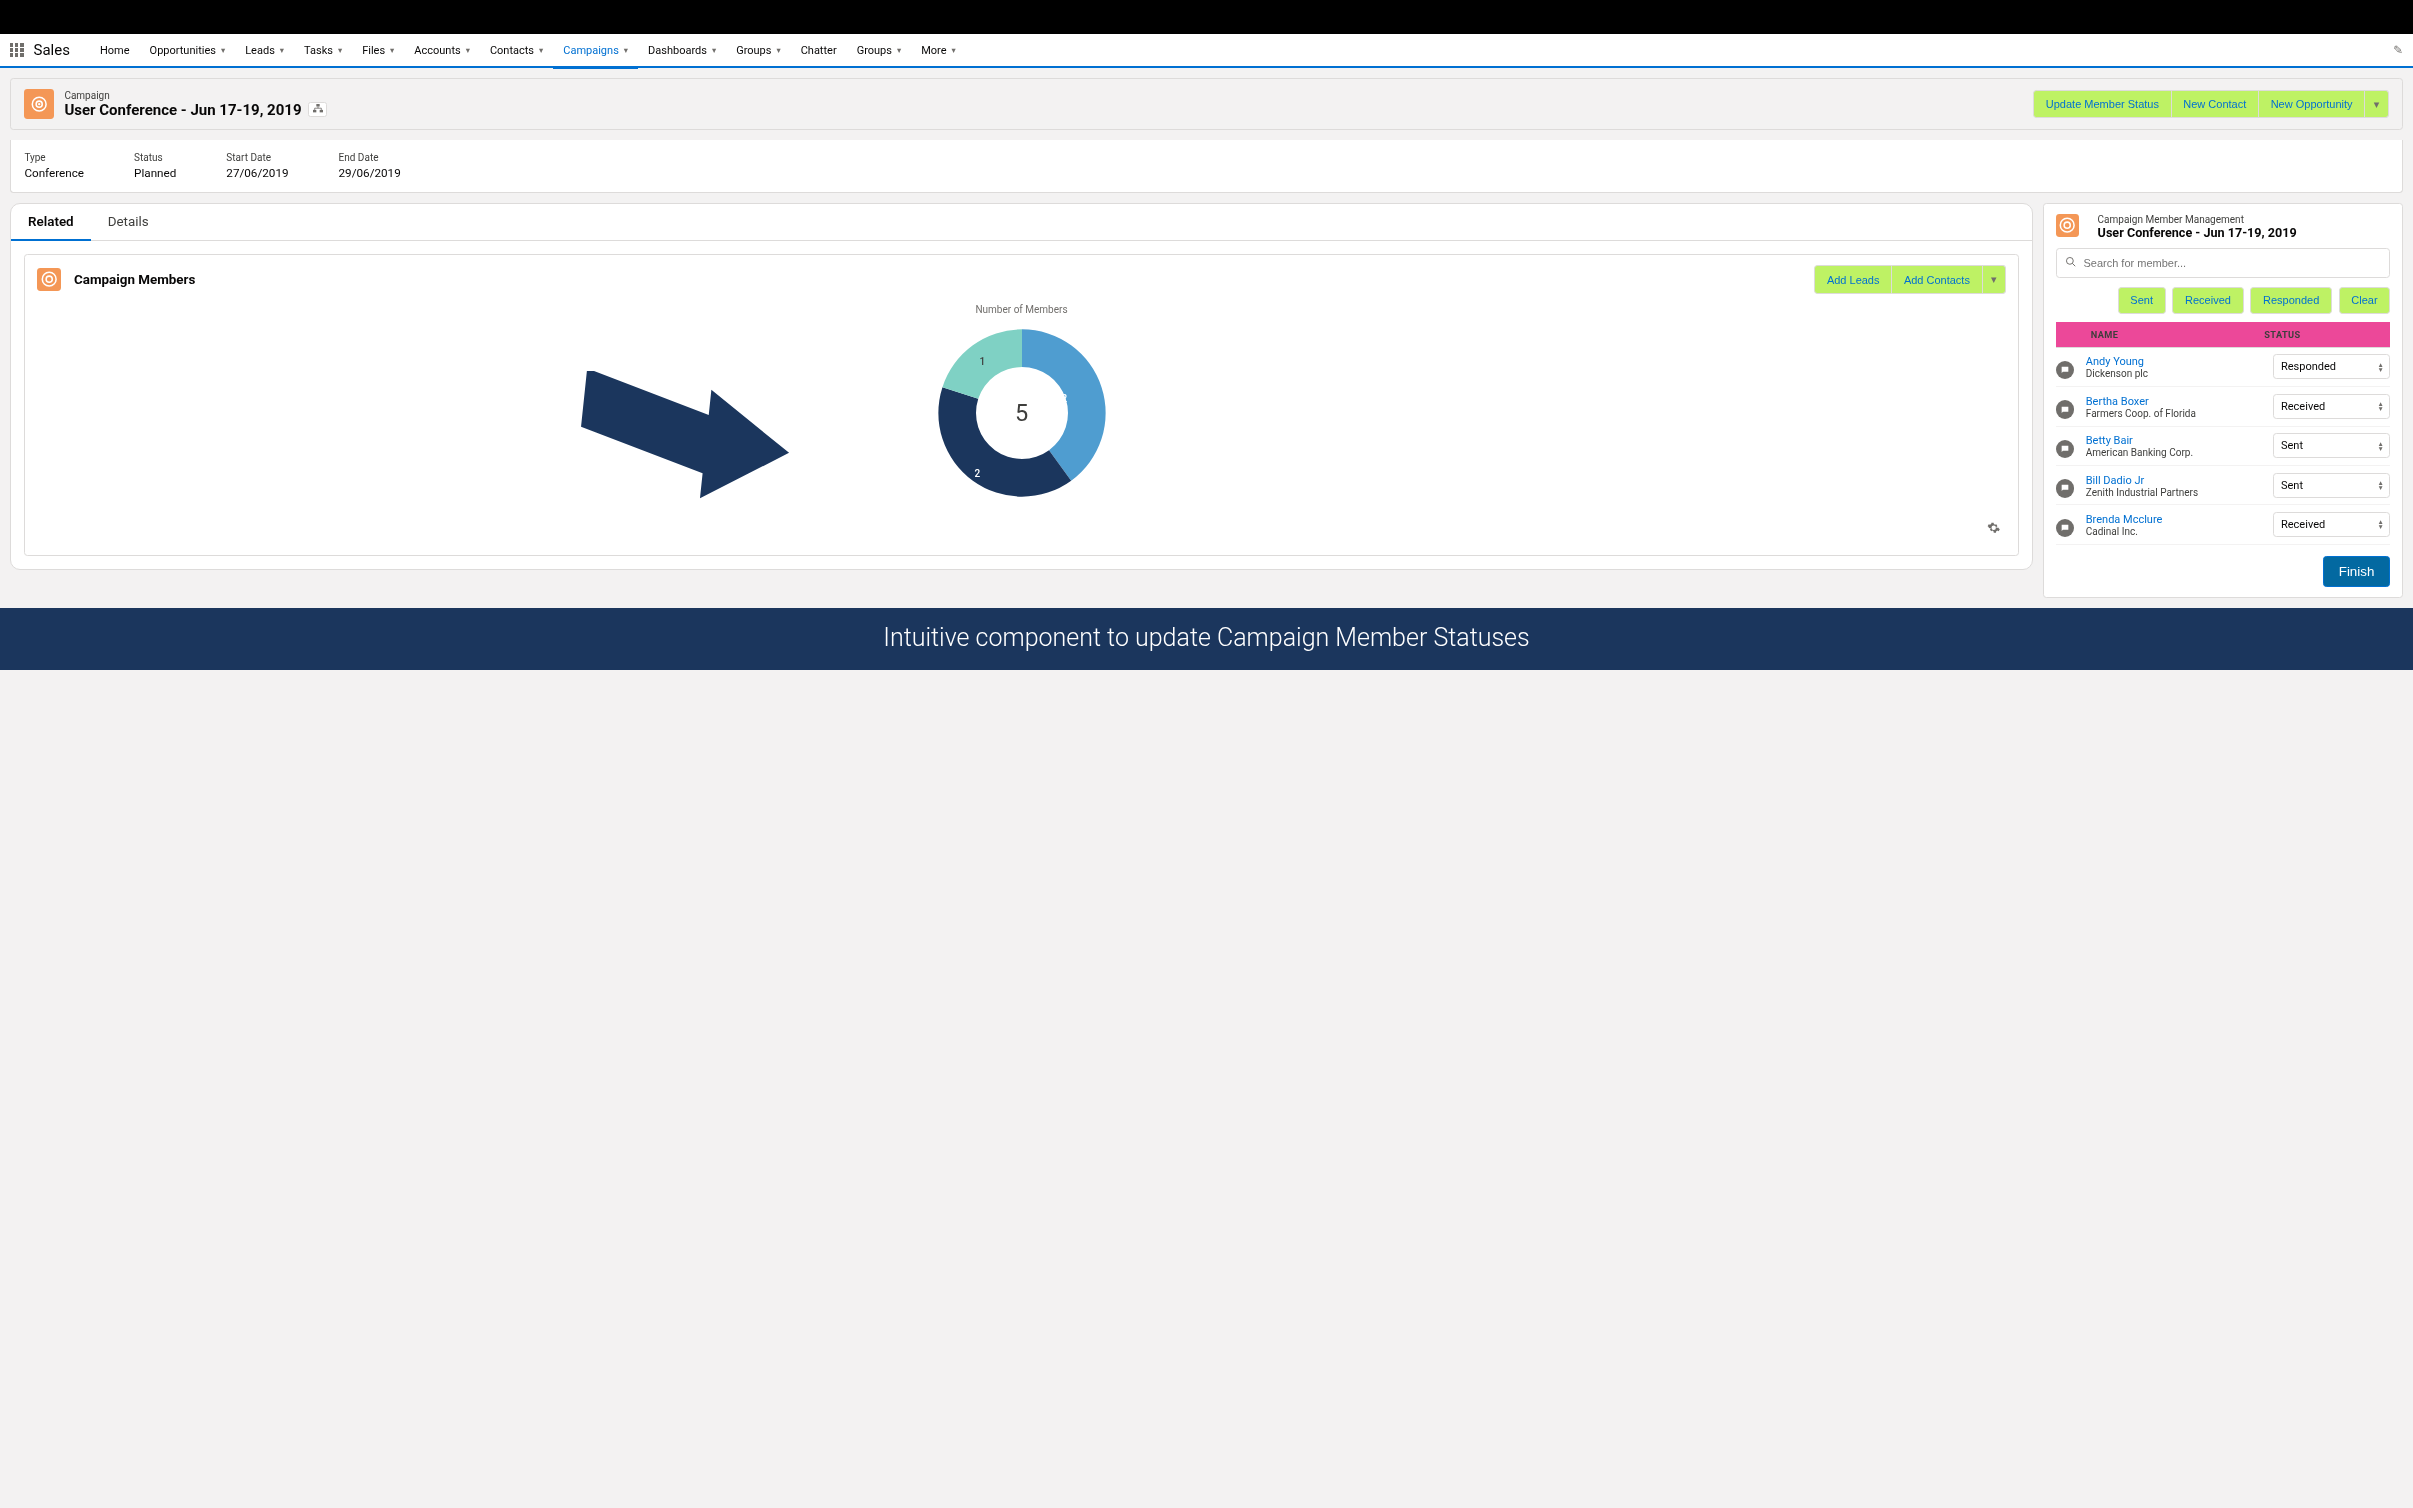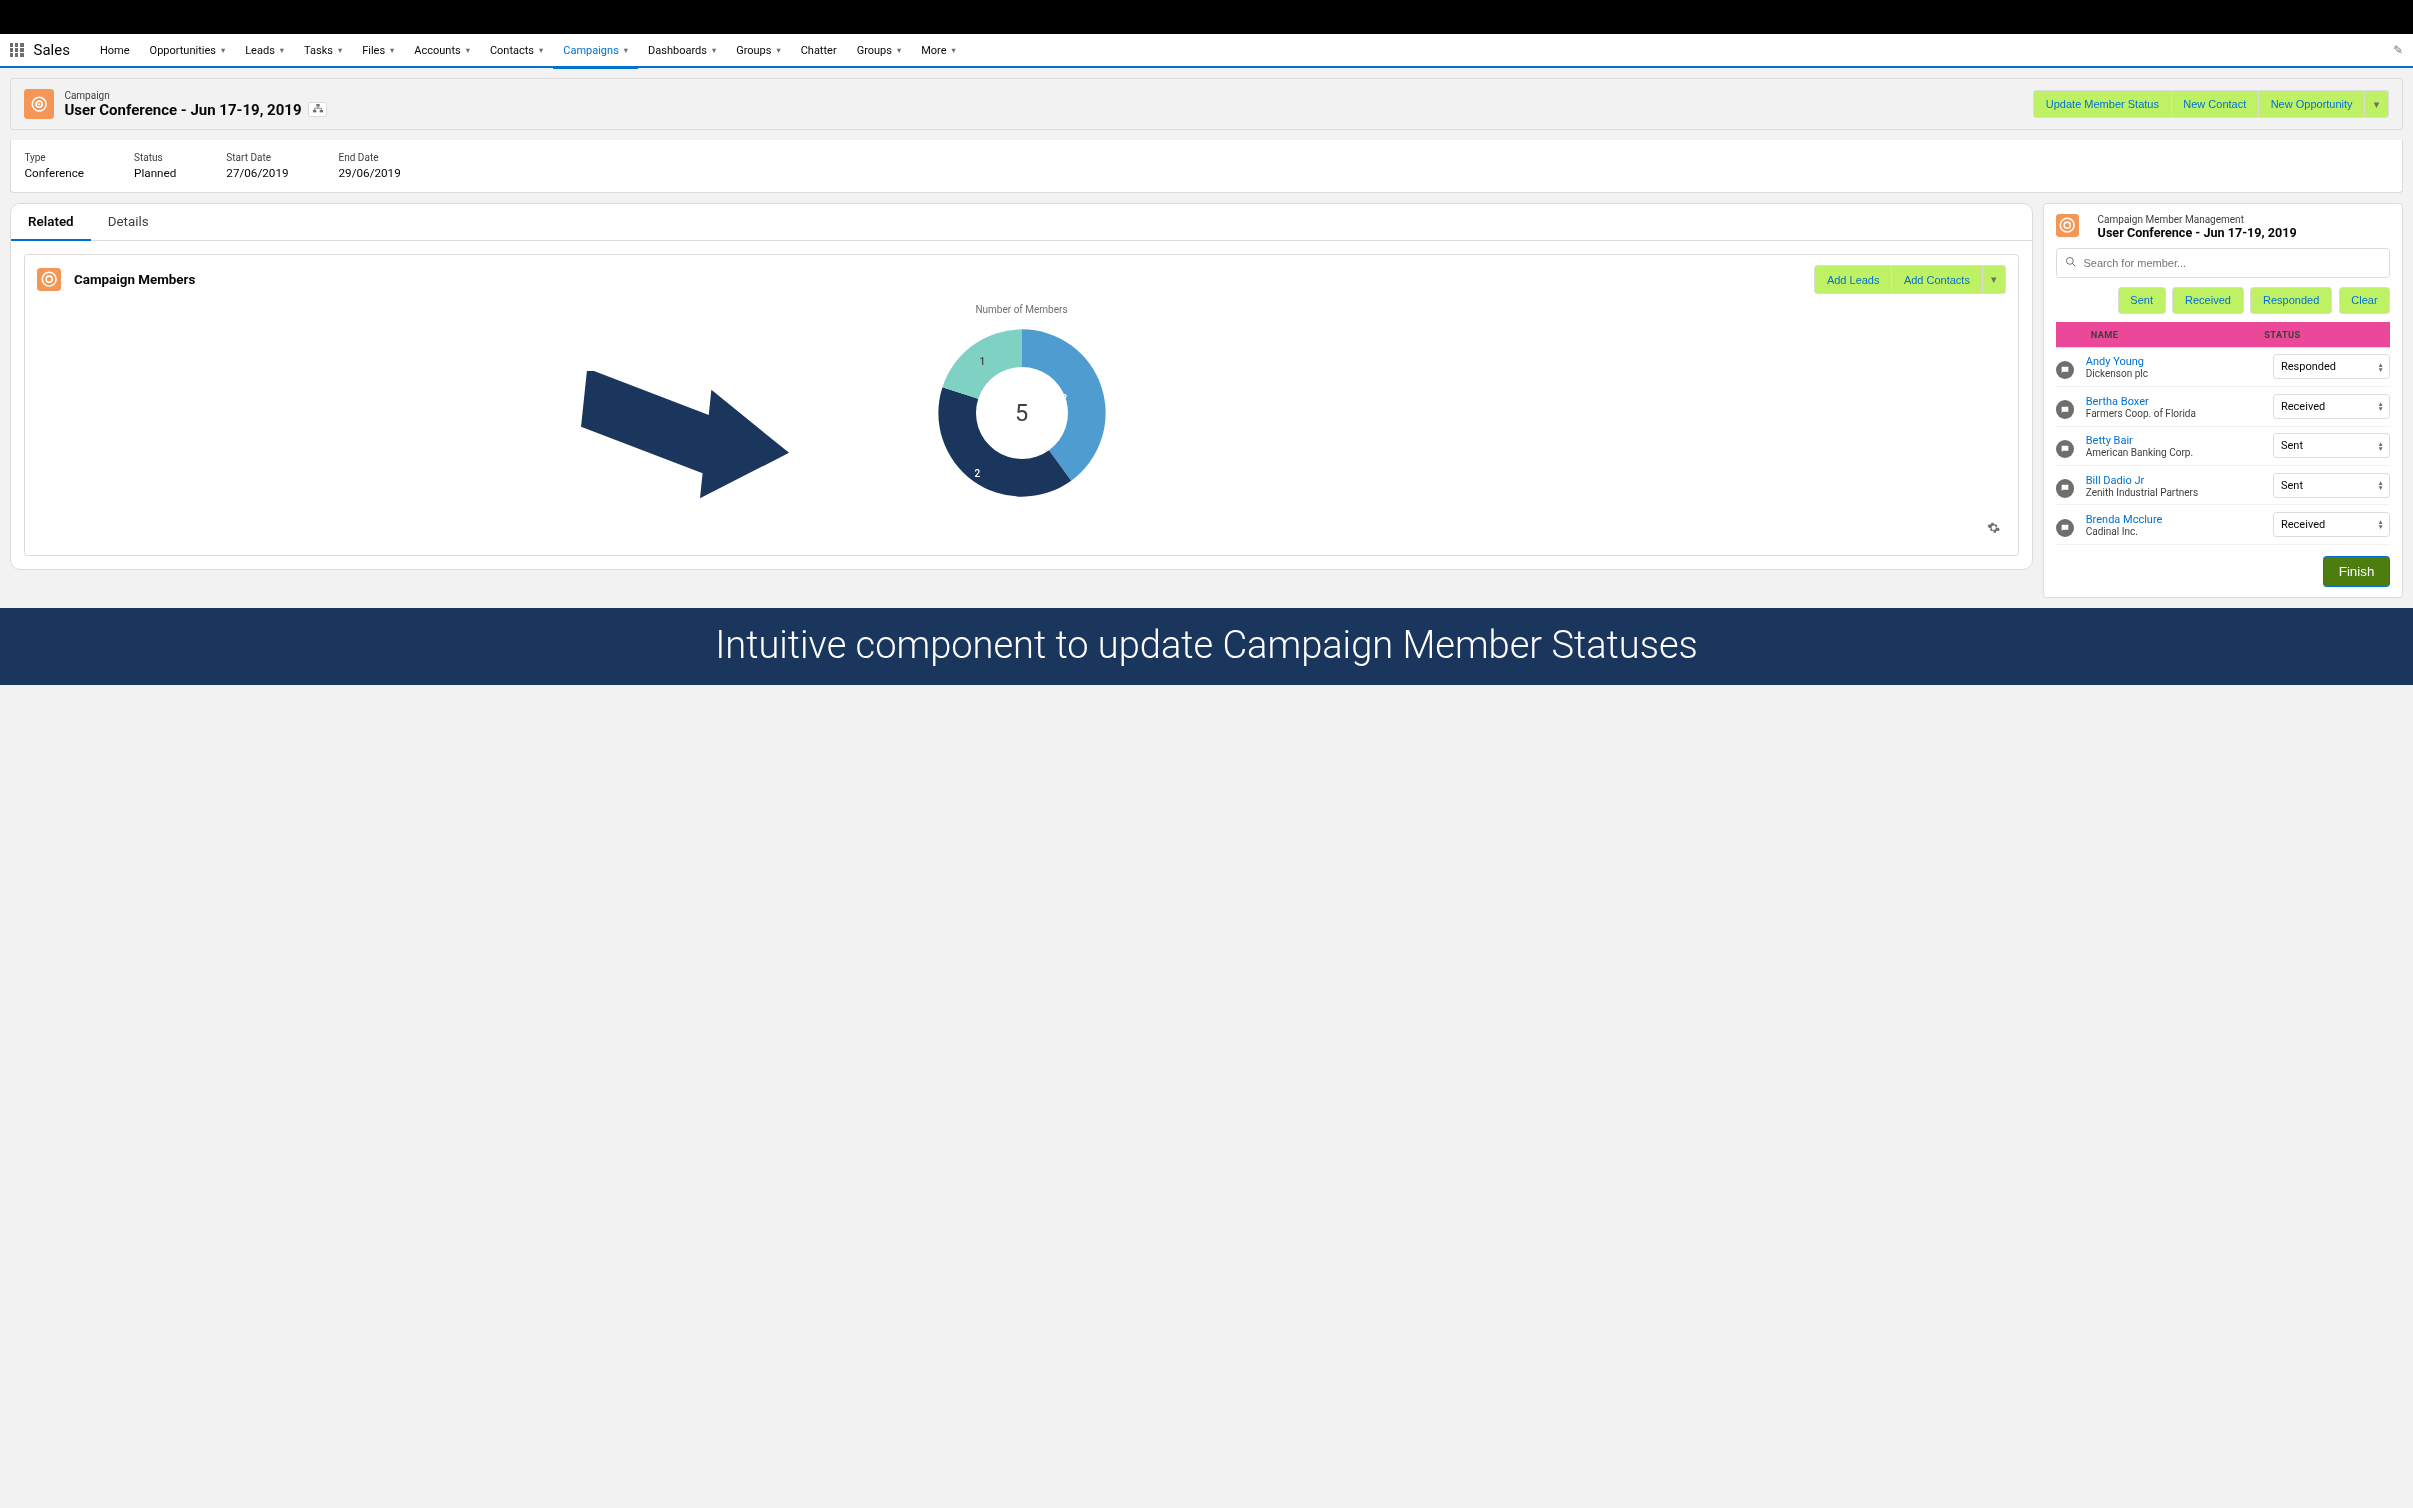--- a/index.html
+++ b/index.html
@@ -66,25 +66,25 @@
 .tbl-head { display: flex; padding: 6.7px 0; border-bottom: 0.8px solid #dddbda; background: #ec4899; font-size: 9.2px; font-weight: 700; color: #3e3e3c; letter-spacing: 0.4px; }
 .tbl-head .col-name { flex: 1; padding-left: 35px; }
 .tbl-head .col-status { width: 126px; }
 .member-row { display: flex; align-items: flex-end; padding: 6.7px 0; border-bottom: 0.8px solid #f3f2f2; }
 .chat-icon { width: 18.4px; height: 18.4px; border-radius: 50%; background: #706e6b; color: #fff; display: flex; align-items: center; justify-content: center; font-size: 9.2px; margin-right: 11.7px; }
 .mem-info { flex: 1; }
 .mem-name { color: #0070d2; font-size: 11px; cursor: pointer; }
 .mem-co { color: #3e3e3c; font-size: 10px; }
 .status-select { width: 117px; border: 0.8px solid #dddbda; border-radius: 3.4px; padding: 5px 6.7px; background: #fff; font-size: 11px; position: relative; cursor: pointer; display: flex; justify-content: space-between; align-items: center; }
 .status-select .arrows { font-size: 7.5px; line-height: 5px; display: flex; flex-direction: column; color: #706e6b; }
-.finish-btn { background: #4d7c0f; color: #fff; border: 0.8px solid #0070d2; border-radius: 3.4px; padding: 6.7px 15px; float: right; margin-top: 11.7px; cursor: pointer; }
+.finish-btn { background: #0369a1; color: #fff; border: 0.8px solid #0070d2; border-radius: 3.4px; padding: 6.7px 15px; float: right; margin-top: 11.7px; cursor: pointer; }
 
 .arrow-overlay { position: absolute; left: 570px; top: 168px; pointer-events: none; z-index: 50; }
 
-.caption-bar { background: #1b365d; color: #fff; font-size: 38px; font-weight: 300; text-align: center; padding: 15px 0 18.4px 0; }
+.caption-bar { background: #1b365d; color: #fff; font-size: 25px; font-weight: 300; text-align: center; padding: 15px 0 18.4px 0; }
 </style>
 </head>
 <body>
 
 <div class="top-black"></div>
 
 <div class="nav-bar">
   <div class="app-launcher">
     <span></span>
       <span></span>

